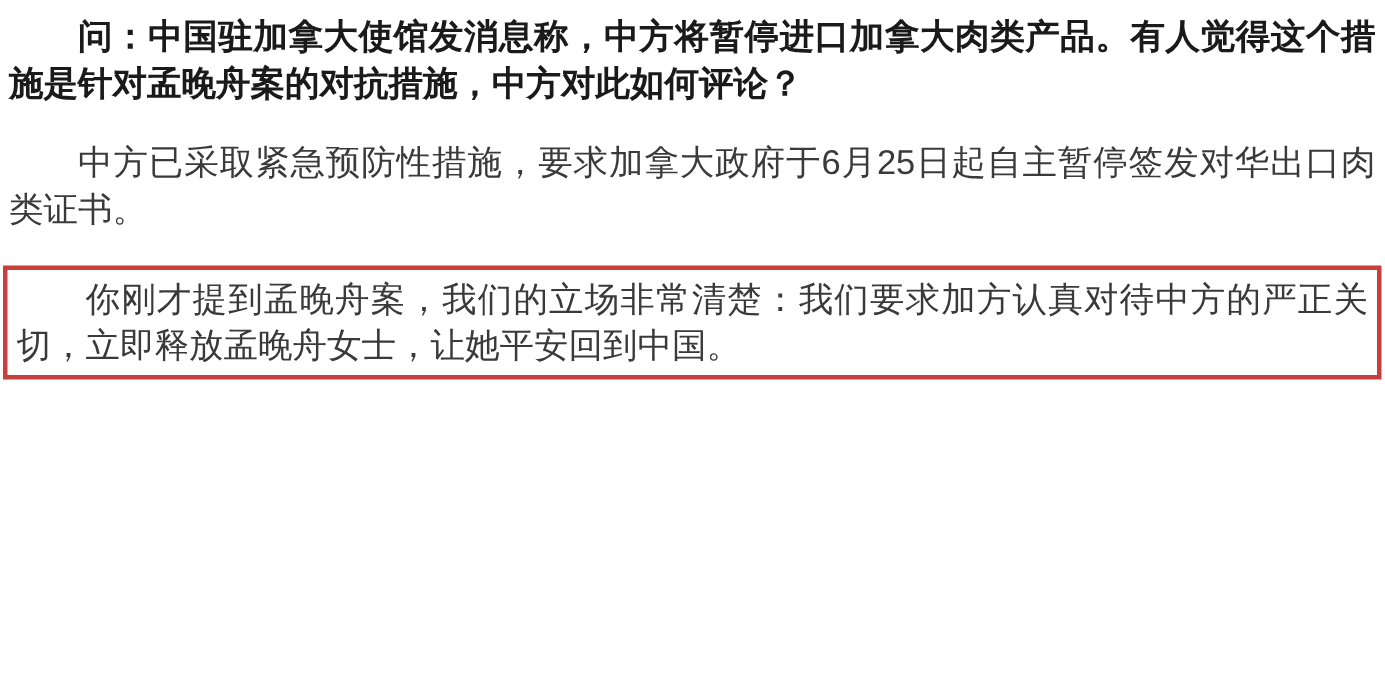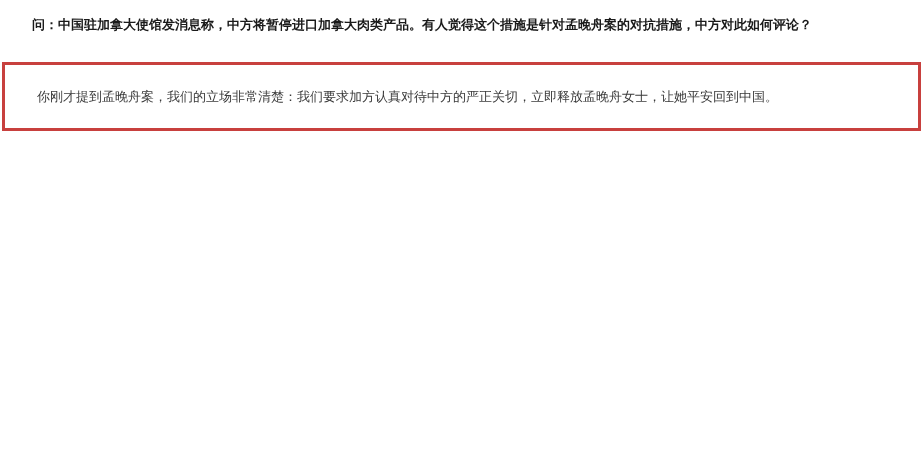--- a/index.html
+++ b/index.html
@@ -11,52 +11,53 @@
   html,body{margin:0;padding:0;}
   body{
     width:923px;height:460px;overflow:hidden;
     background:var(--bg);
     font-family:"Liberation Sans","DejaVu Sans",sans-serif;
   }
   .article{
     box-sizing:border-box;
     width:923px;
     padding:9px 6px 0 6px;
-    font-size:13px;
+    font-size:23px;
     line-height:31px;
     color:var(--text);
     text-align:justify;
   }
   .article p{
     margin:0 0 22px 0;
     text-indent:2em;
     letter-spacing:0;
   }
   .question{
     font-weight:bold;
     color:var(--question);
   }
   .highlight-box{
     box-sizing:border-box;
     margin:12px -4px 1px -4px;
     border:3px solid var(--accent);
-    padding:16px 6px;
+    padding:4px 6px;
     background:var(--bg);
   }
   .highlight-box p{
     margin:0;
   }
 </style>
 </head>
 <body>
 
 <div class="article">
 
   <p class="question">问：中国驻加拿大使馆发消息称，中方将暂停进口加拿大肉类产品。有人觉得这个措施是针对孟晚舟案的对抗措施，中方对此如何评论？</p>
 
 
+  <p>中方已采取紧急预防性措施，要求加拿大政府于6月25日起自主暂停签发对华出口肉类证书。</p>
 
 
   <div class="highlight-box">
     <p>你刚才提到孟晚舟案，我们的立场非常清楚：我们要求加方认真对待中方的严正关切，立即释放孟晚舟女士，让她平安回到中国。</p>
   </div>
 
 </div>
 
 </body></html>

